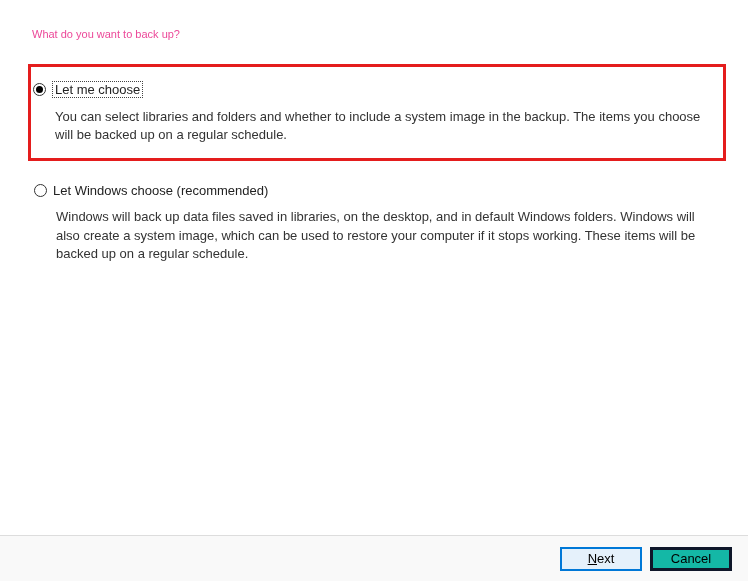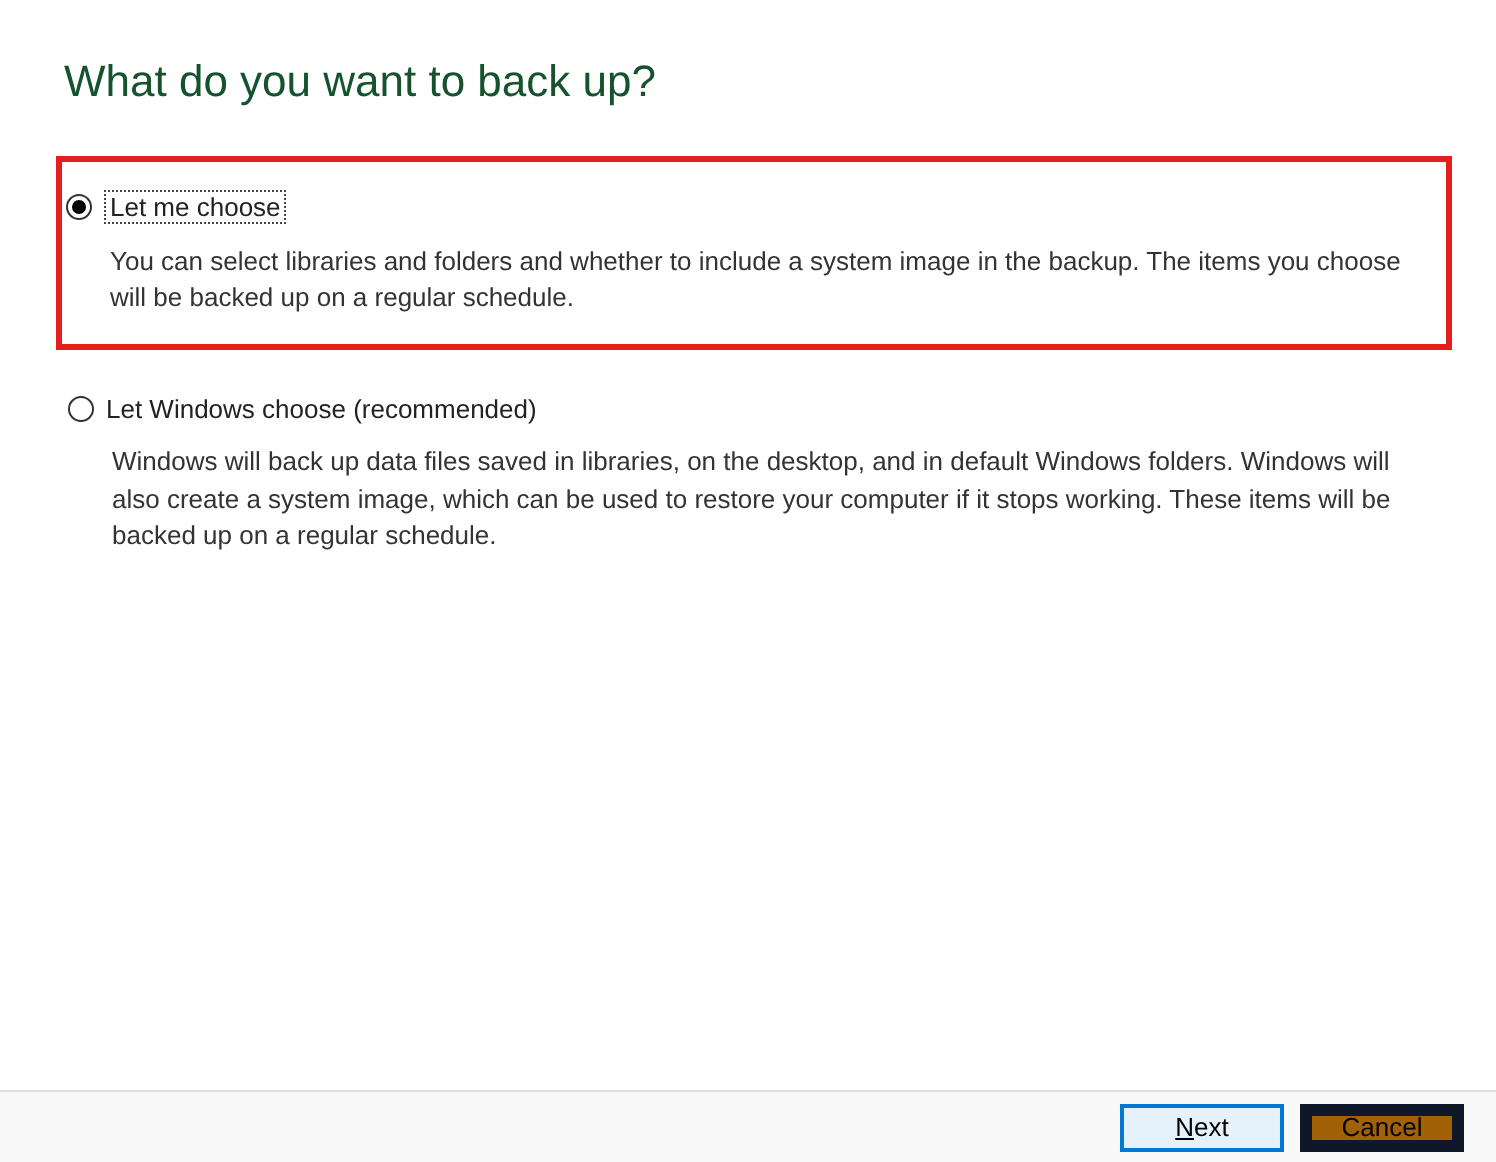--- a/index.html
+++ b/index.html
@@ -14,22 +14,22 @@
       font-family: "Segoe UI", Tahoma, sans-serif;
       font-size: 13px;
       color: #333;
       position: relative;
       overflow: hidden;
     }
     .content-area {
       padding: 28px 32px 0 32px;
     }
     .page-title {
-      color: #14532d;
-      font-size: 22px;
+      color: #ec4899;
+      font-size: 11px;
       font-weight: 400;
       margin-bottom: 24px;
     }
     .option-group {
       margin-bottom: 18px;
       padding: 4px 2px;
     }
     .option-highlighted {
       border: 3px solid #e41d1d;
       padding: 14px 6px 14px 2px;
@@ -73,36 +73,36 @@
       font-size: 13px;
       color: #333;
       line-height: 1.4;
       max-width: 650px;
     }
     .footer-bar {
       position: absolute;
       bottom: 0;
       left: 0;
       right: 0;
-      height: 36px;
+      height: 46px;
       border-top: 1px solid #ddd;
       background: #f9f9f9;
       display: flex;
       align-items: center;
       justify-content: flex-end;
       padding-right: 16px;
       gap: 8px;
     }
     .btn {
       min-width: 82px;
       height: 24px;
       font-size: 13px;
       font-family: inherit;
-      background: #a16207;
-      border: 6px solid #0f172a;
+      background: #14b8a6;
+      border: 3px solid #0f172a;
       cursor: pointer;
       padding: 0 10px;
       display: inline-flex;
       align-items: center;
       justify-content: center;
     }
     .btn-primary {
       border: 2px solid #0078d7;
       background: #e5f1fb;
     }

